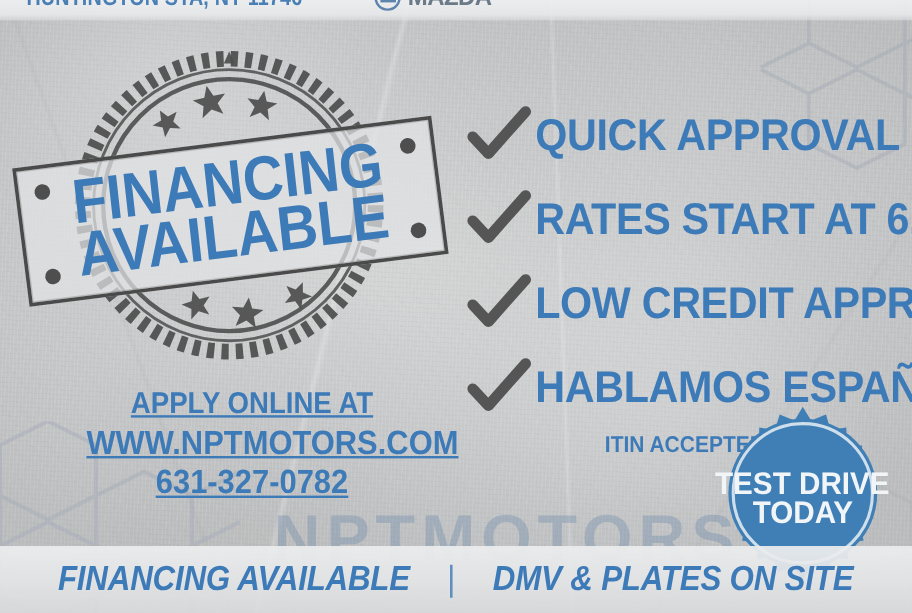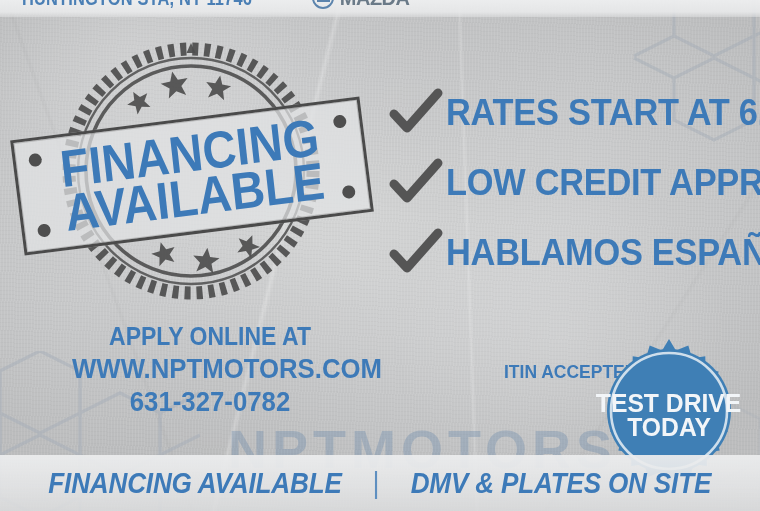--- a/index.html
+++ b/index.html
@@ -159,20 +159,21 @@
     transform-origin: left center;
   }
 
   
   .apply {
     position: absolute; left: 60px; top: 322px; width: 300px;
     text-align: center;
     font-family: "Liberation Sans Narrow", "Liberation Sans", sans-serif;
     color: #3d7ab8; font-weight: 700; text-transform: uppercase;
     line-height: 1.18;
+    text-decoration: underline;
   }
   .apply .a1 { font-size: 25px; transform: scaleX(.92); display: block; }
   .apply .a2 { font-size: 28px; transform: scaleX(.92); display: block; }
   .apply .a3 { font-size: 28px; transform: scaleX(.92); display: block; }
 
   
   .watermark {
     position: absolute; left: 228px; top: 418px;
     font-family: "Liberation Sans Narrow", "Liberation Sans", sans-serif;
     font-size: 54px; font-weight: 700;
@@ -307,20 +308,26 @@
       <span class="rivet br"></span>
       <div class="stamp-text">
         <span class="l1">FINANCING</span>
         <span class="l2">AVAILABLE</span>
       </div>
     </div>
   </div>
 
   <div class="checklist">
 
+    <div class="check-row">
+      <svg class="check-mark" viewBox="0 0 58 50">
+        <path d="M6,26 L19,40 L50,5" fill="none" stroke="#555555" stroke-width="9" stroke-linecap="round" stroke-linejoin="round"></path>
+      </svg>
+      <div class="check-label">QUICK APPROVAL</div>
+    </div>
 
     <div class="check-row">
       <svg class="check-mark" viewBox="0 0 58 50">
         <path d="M6,26 L19,40 L50,5" fill="none" stroke="#555555" stroke-width="9" stroke-linecap="round" stroke-linejoin="round"></path>
       </svg>
       <div class="check-label">RATES START AT 6.2%</div>
     </div>
 
     <div class="check-row">
       <svg class="check-mark" viewBox="0 0 58 50">

